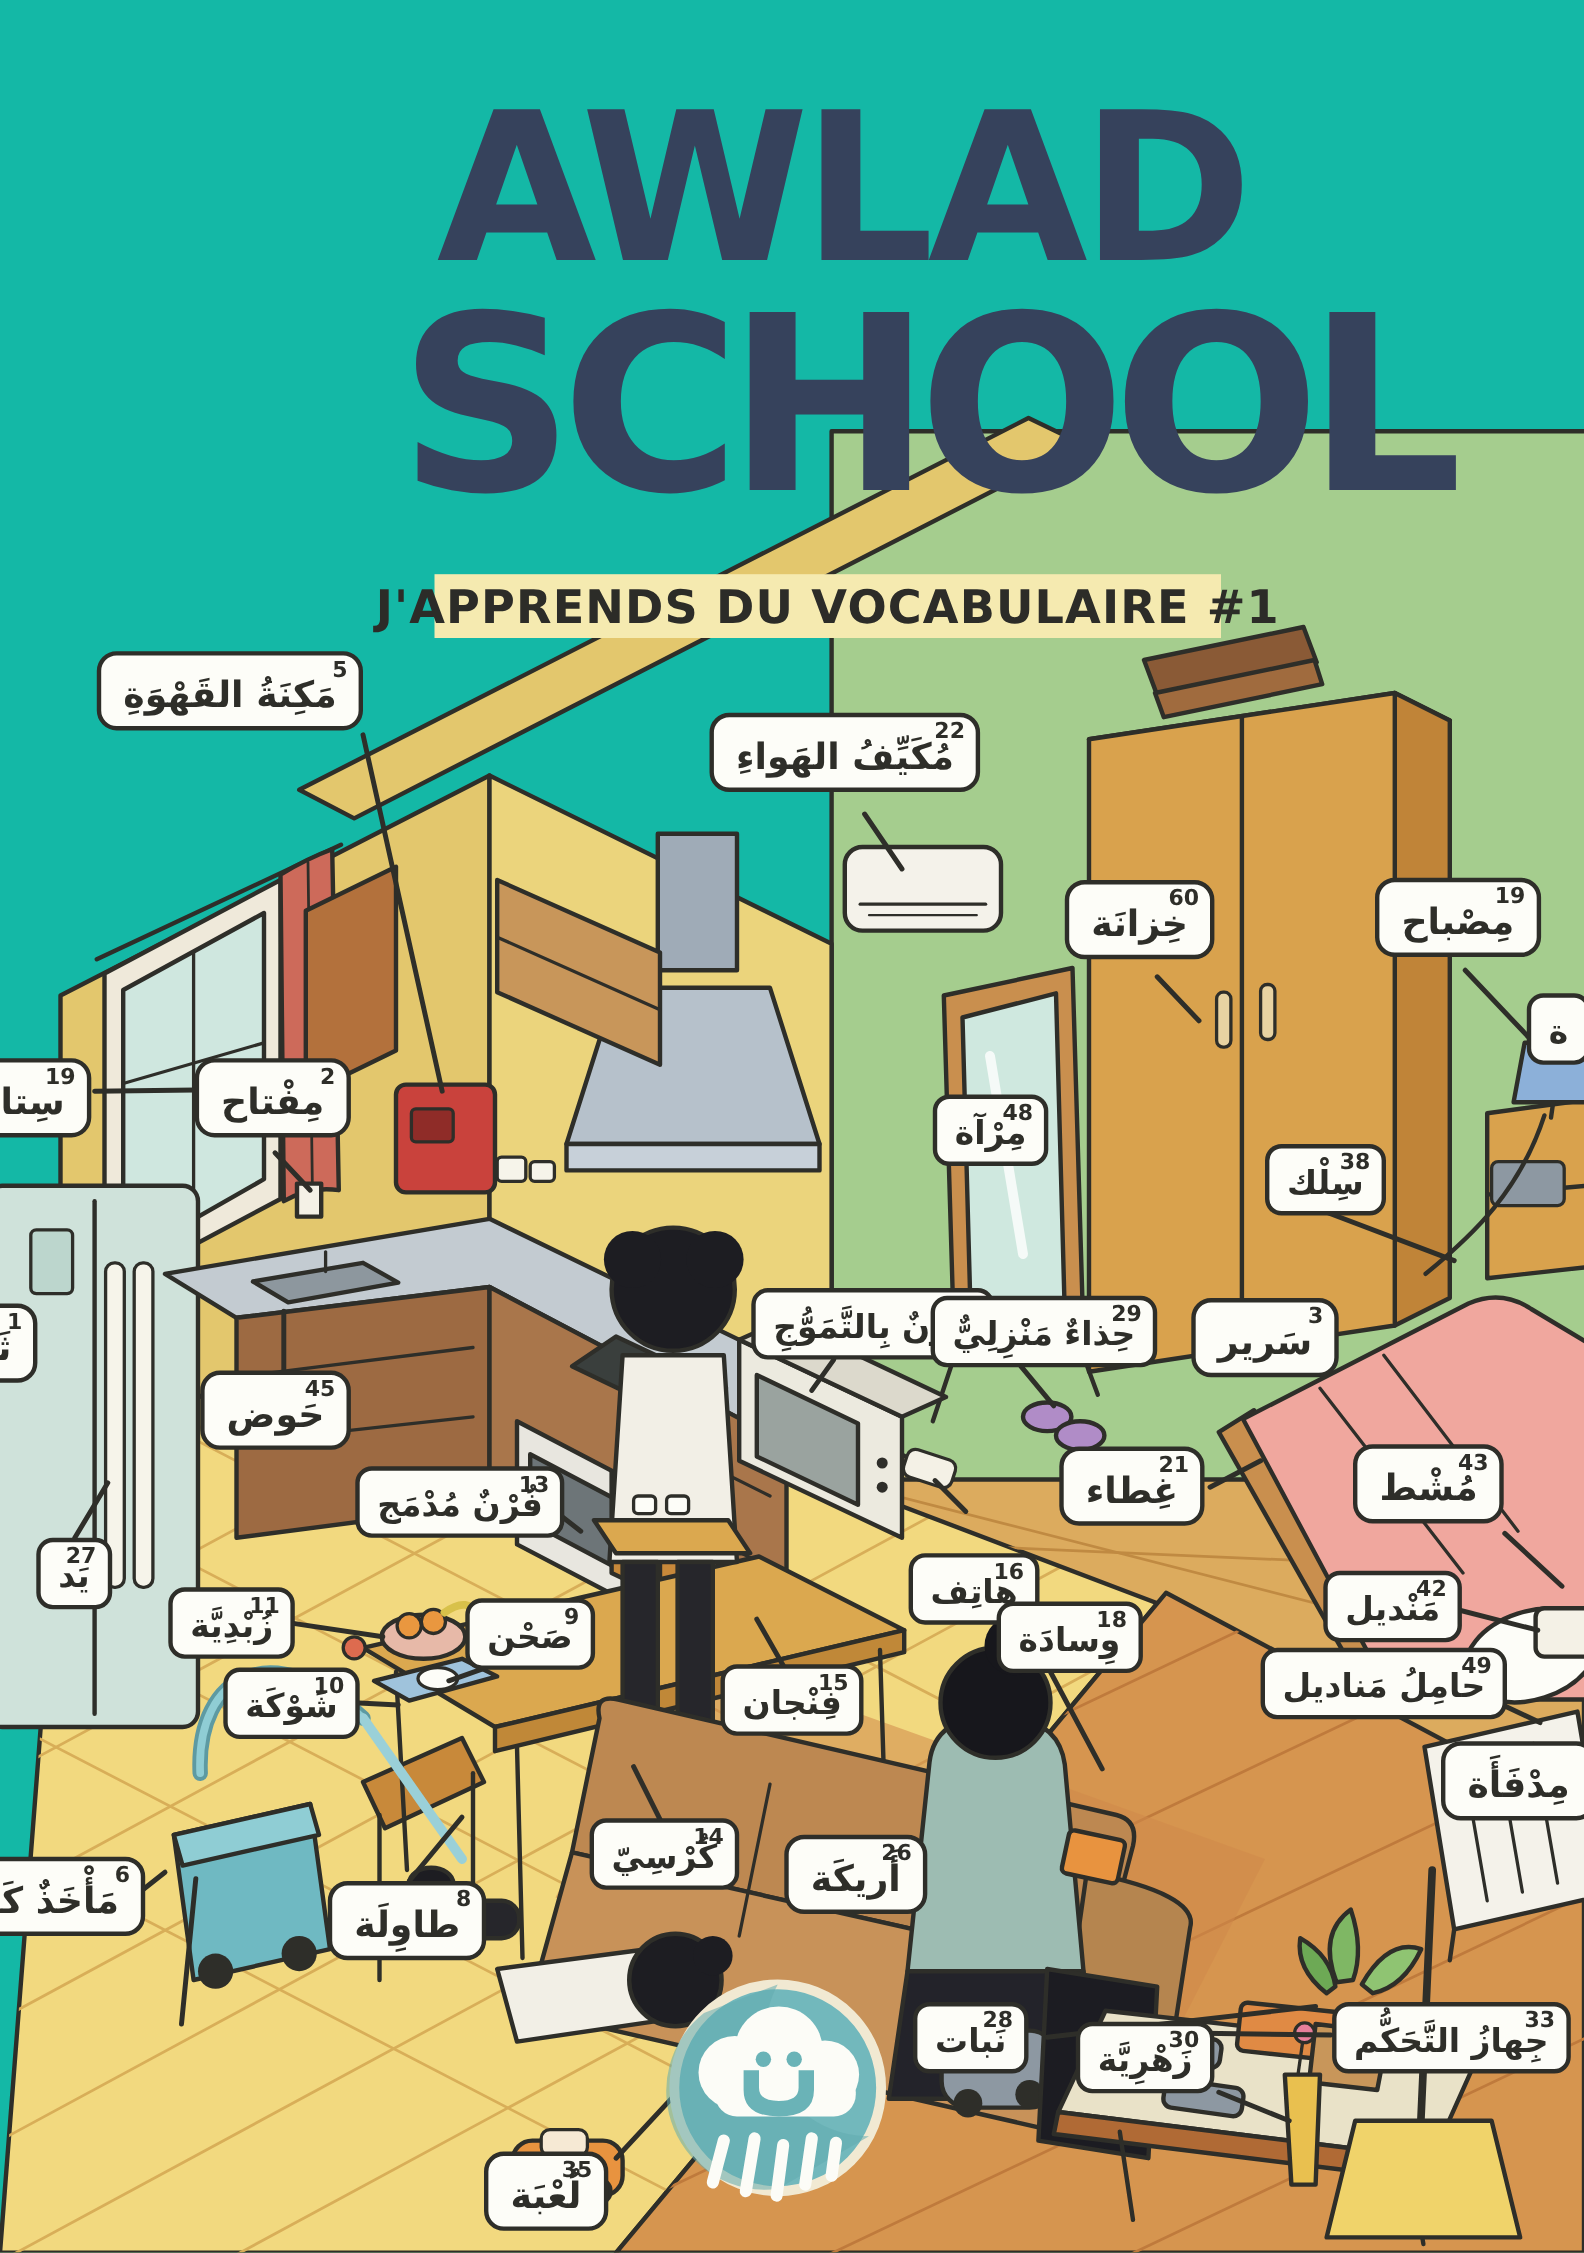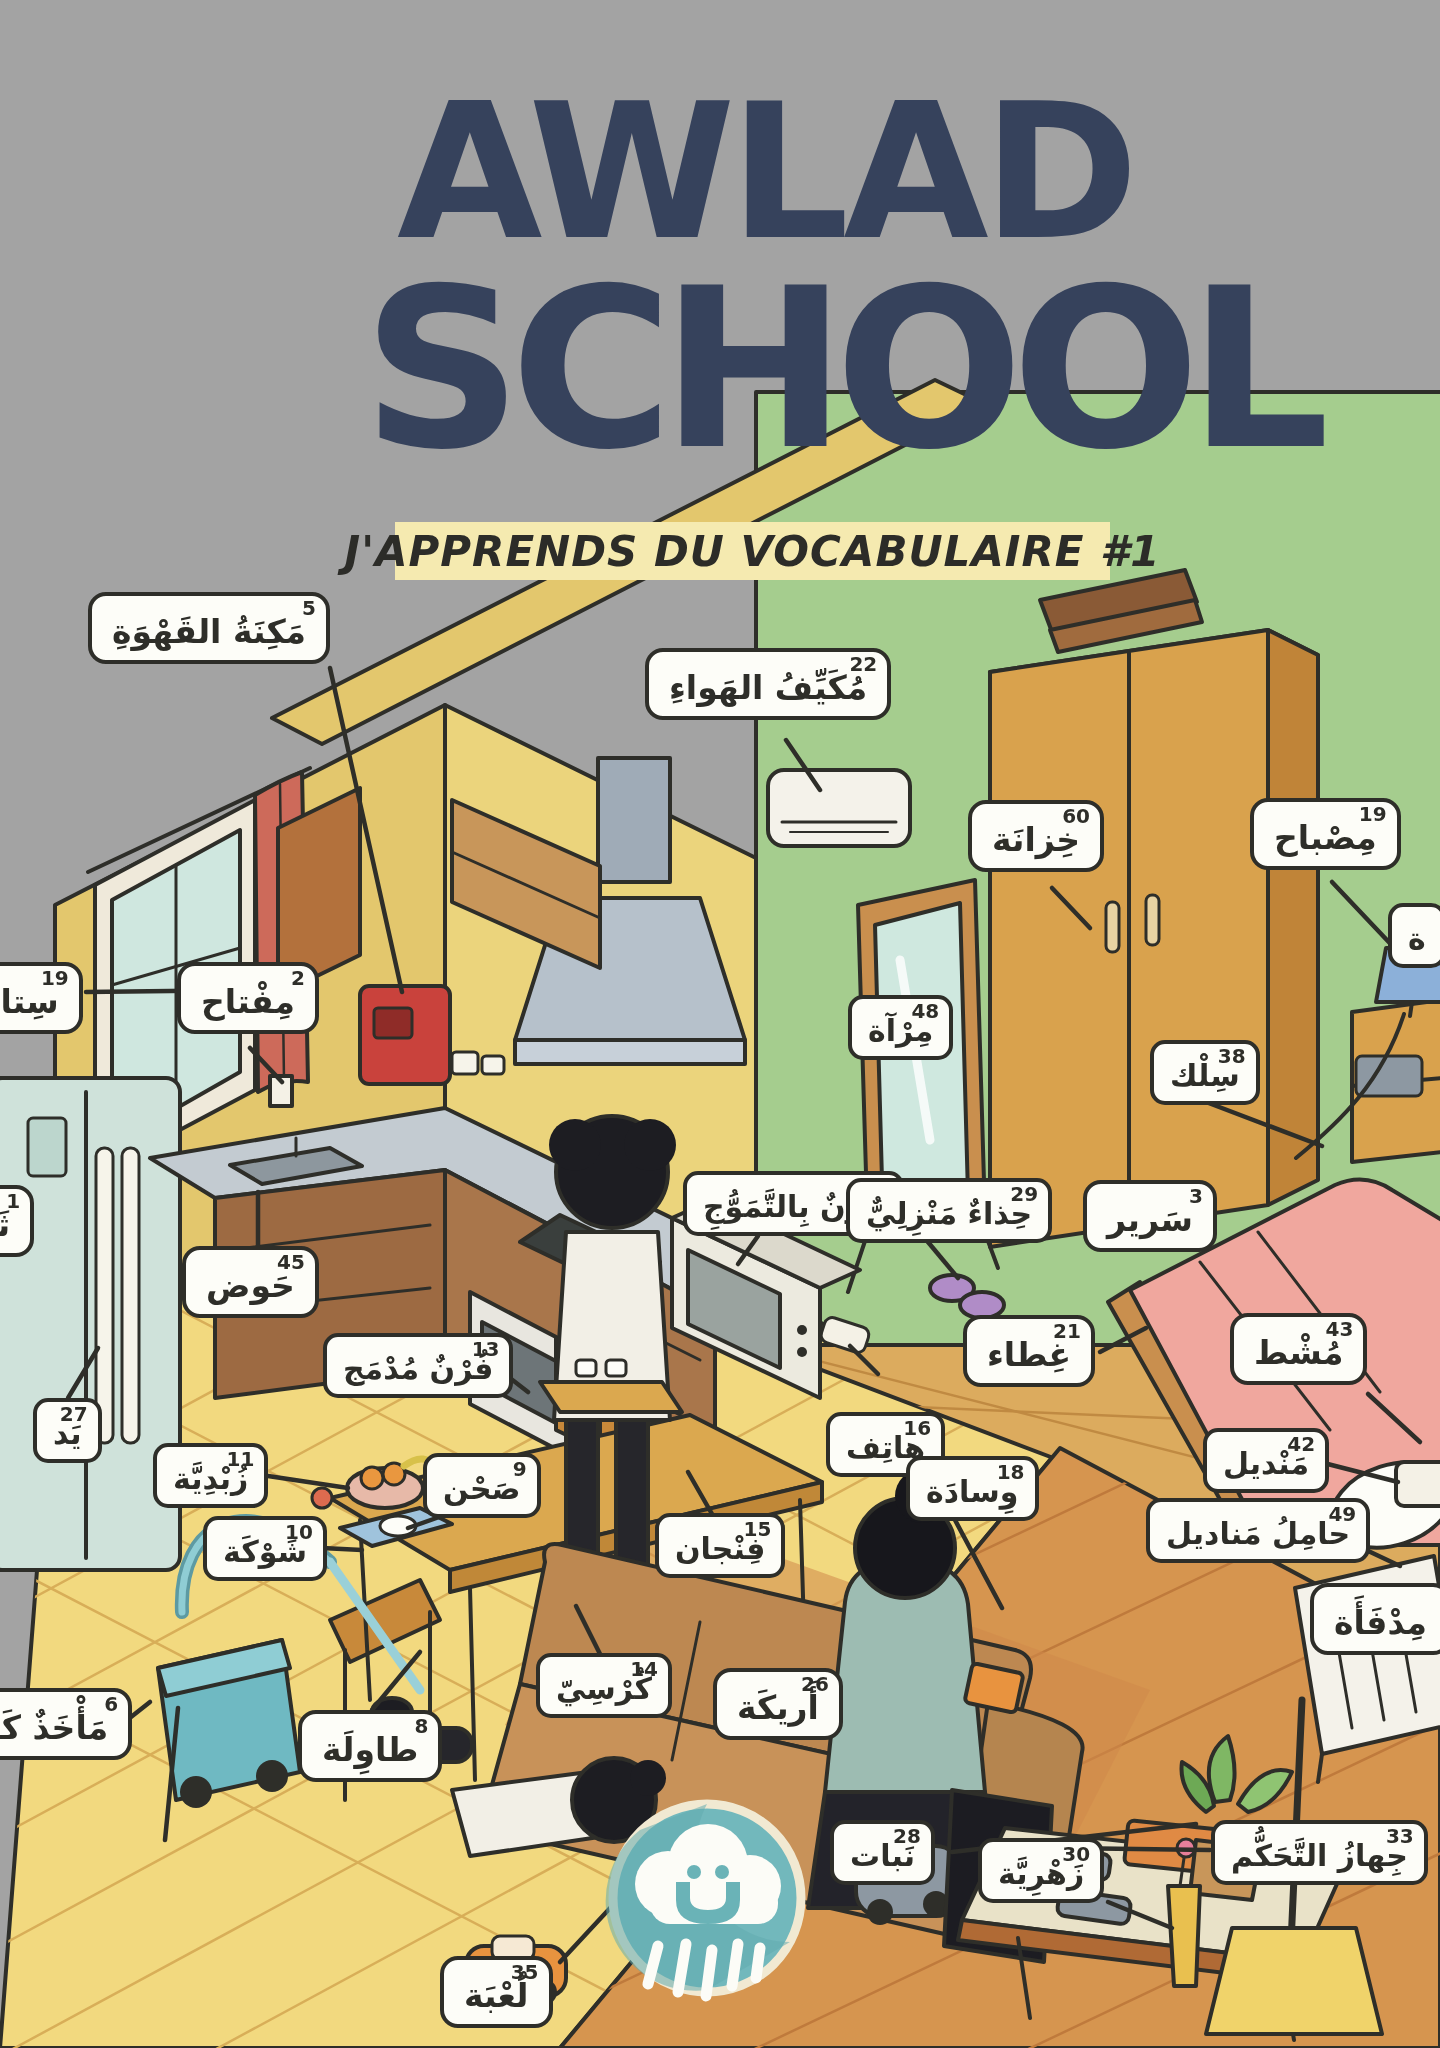--- a/index.html
+++ b/index.html
@@ -1,35 +1,35 @@
 <!DOCTYPE html>
 <html><head>
 <meta charset="utf-8">
 <style>
   html,body{margin:0;padding:0;background:#888;}
   #poster{
     position:relative; width:1440px; height:2048px; overflow:hidden;
-    background:#a3a3a3;
+    background:#14b8a6;
     font-family:"DejaVu Sans",sans-serif;
   }
   .scene{position:absolute;left:0;top:0;}
   
   .title-awlad{
     position:absolute; left:765px; top:78px; transform:translateX(-50%);
     font-size:188px; font-weight:bold; letter-spacing:-6px; color:#36425c;
     font-family:"DejaVu Sans",sans-serif; white-space:nowrap; line-height:1;
   }
   .title-school{
     position:absolute; left:840px; top:258px; transform:translateX(-50%);
     font-size:222px; font-weight:bold; letter-spacing:-12px; color:#36425c;
     font-family:"DejaVu Sans",sans-serif; white-space:nowrap; line-height:1;
   }
   .subtitle-band{
     position:absolute; left:395px; top:522px; width:715px; height:58px;
-    background:#f5eab0; display:flex; align-items:center; justify-content:center;font-style:italic;
+    background:#f5eab0; display:flex; align-items:center; justify-content:center;
   }
   .subtitle-band .subtitle{
     font-size:42px; font-weight:bold; letter-spacing:1px; color:#2c2c28; white-space:nowrap;
   }
   
   .lbl{
     position:absolute; background:#fdfdf8; border:4px solid #2e2e29; border-radius:18px;
     padding:16px 20px 8px; font-weight:bold; font-size:33px; color:#2e2e29;
     direction:rtl; white-space:nowrap; line-height:1.2; box-sizing:border-box;
   }

